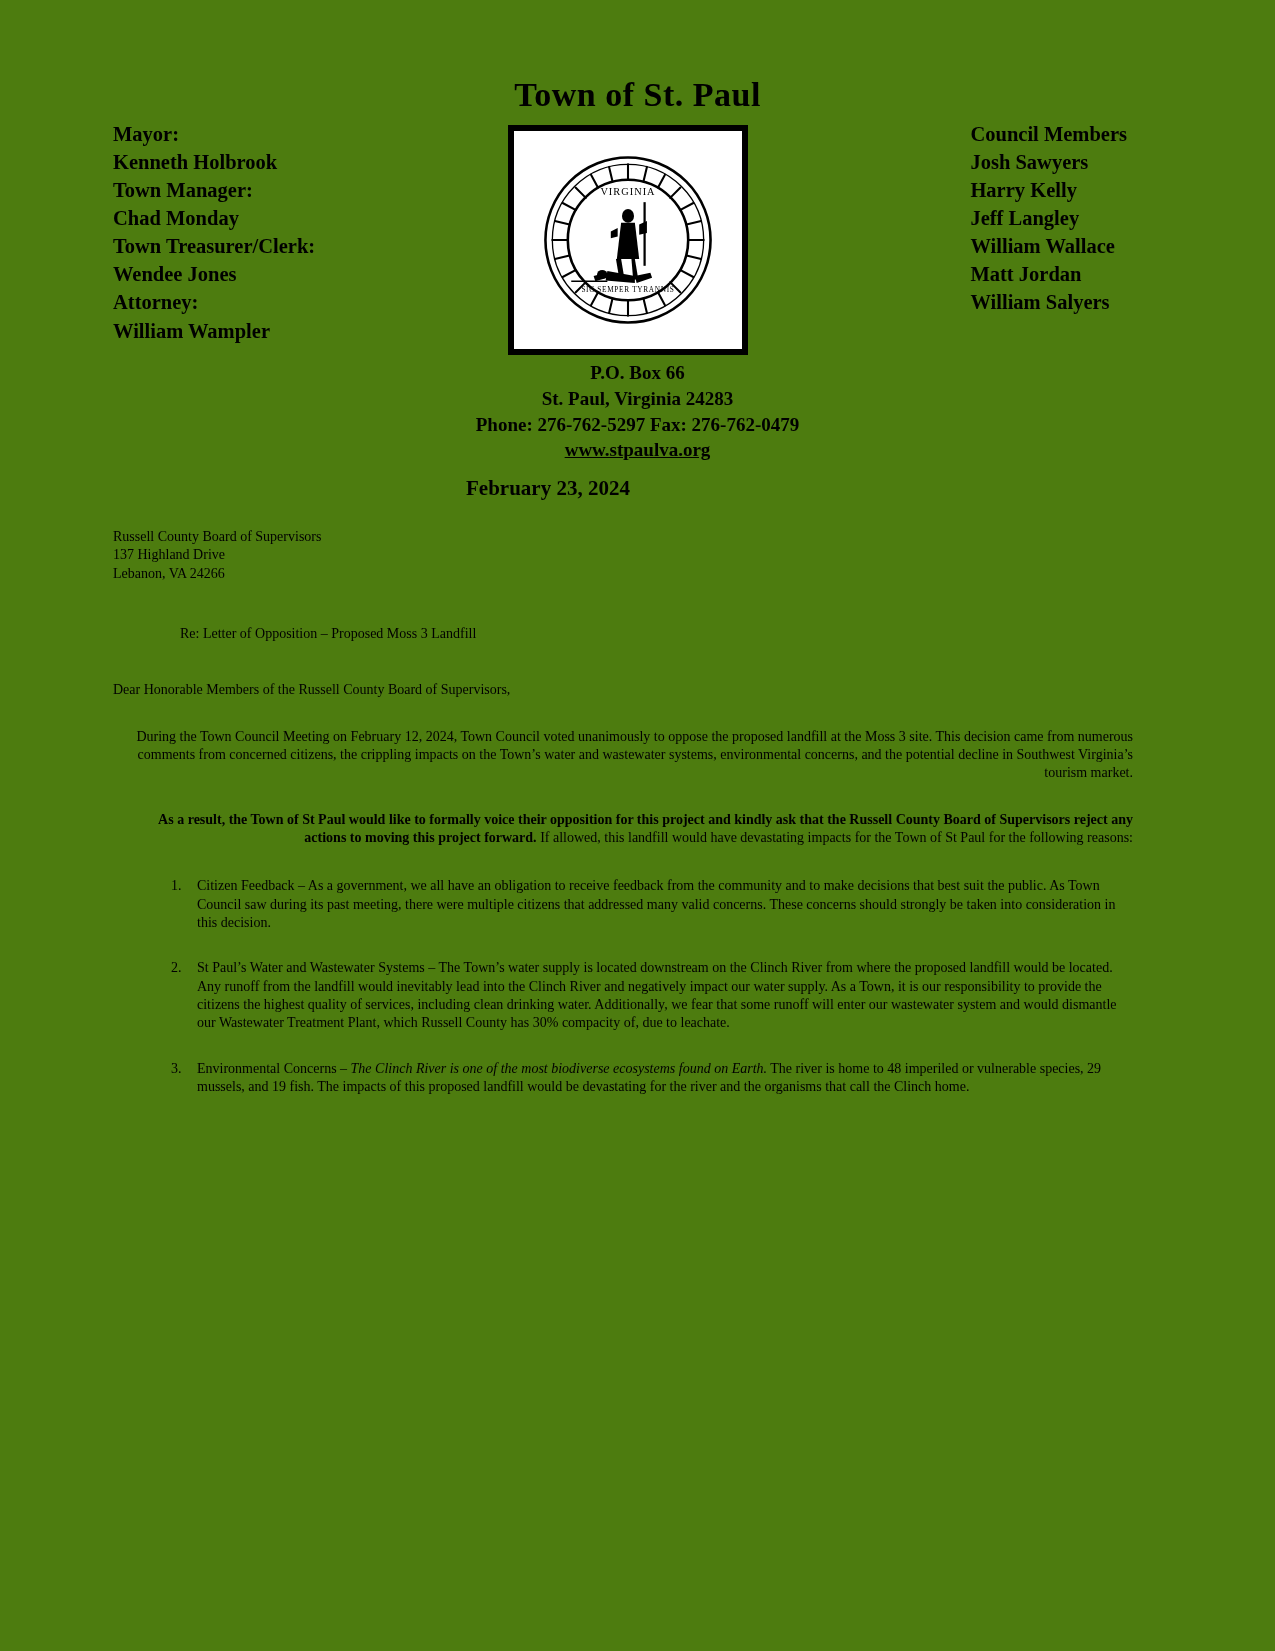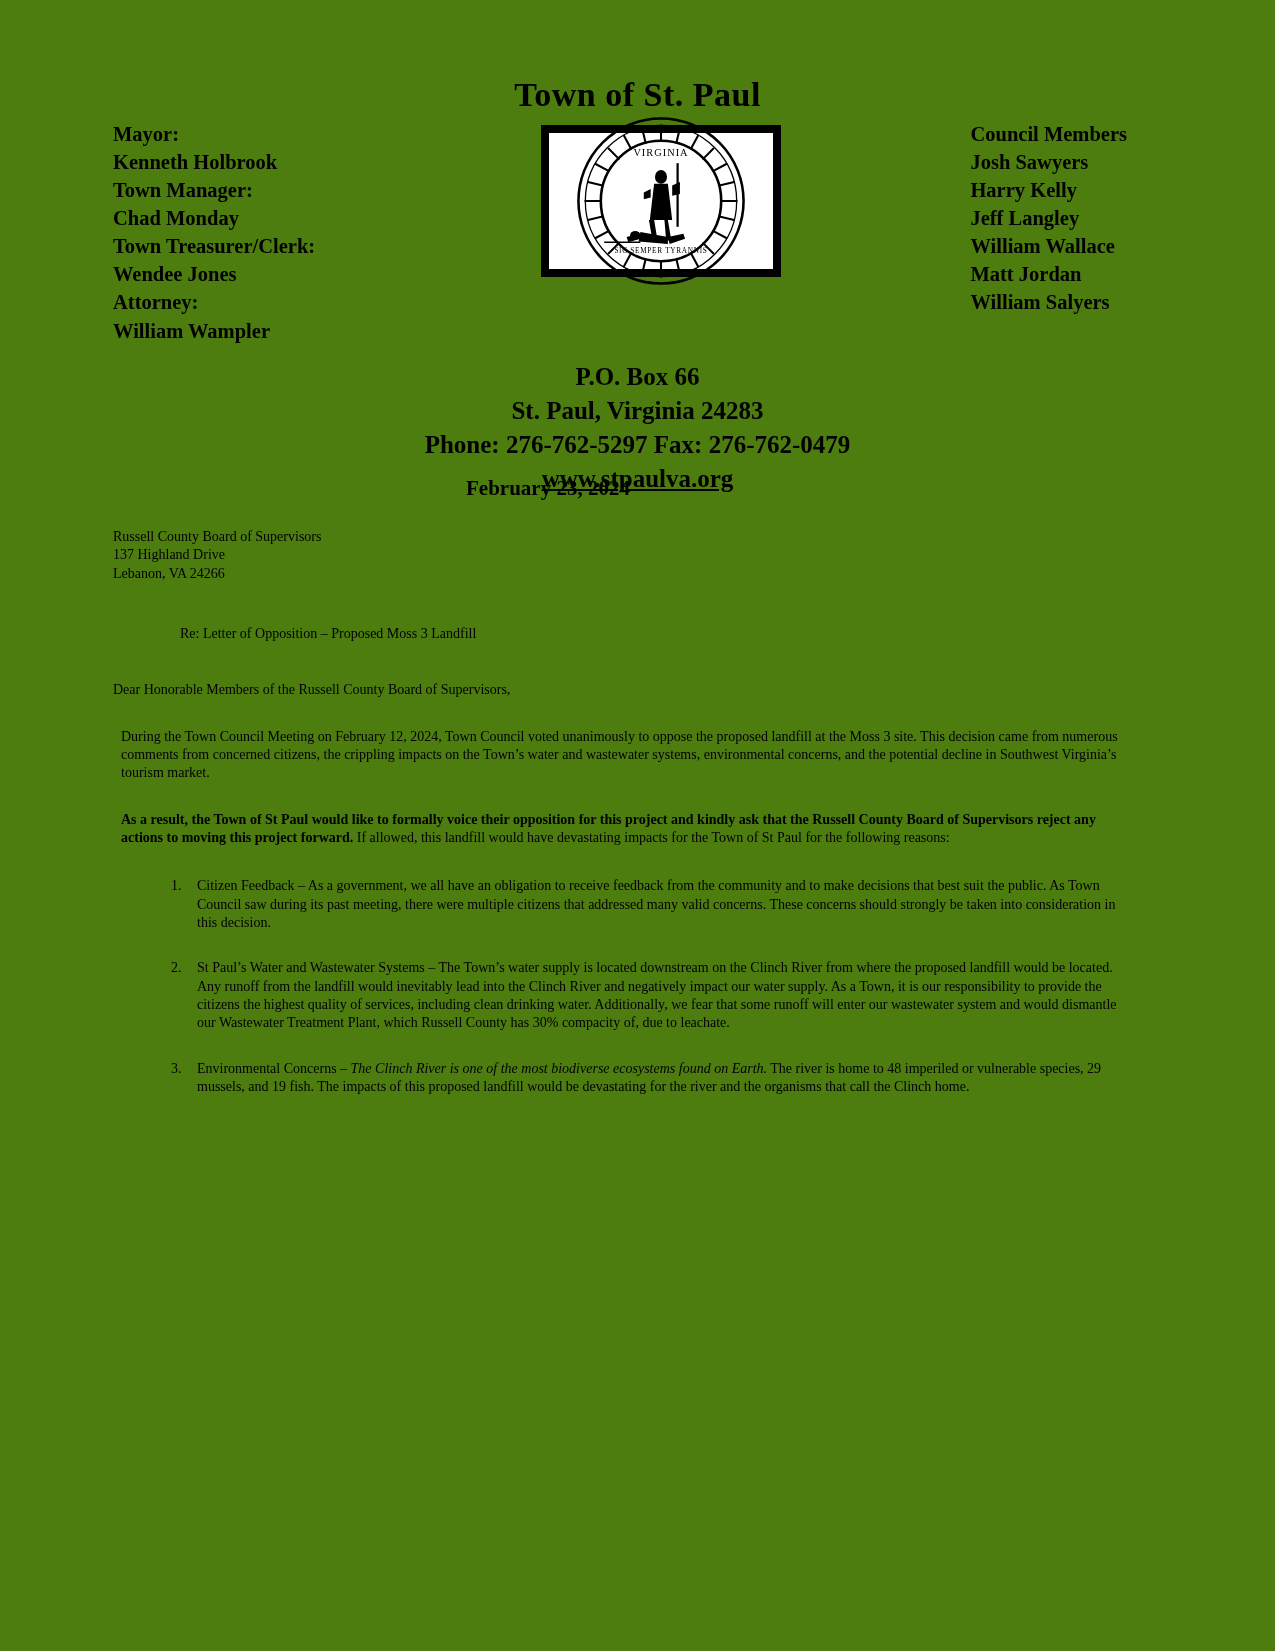--- a/index.html
+++ b/index.html
@@ -55,45 +55,45 @@
     right: 148px;
     top: 0;
     font-weight: bold;
     font-size: 20.5px;
     line-height: 1.37;
     white-space: nowrap;
     text-align: left;
   }
   .seal-box {
     position: absolute;
-    left: 541px;
+    left: 508px;
     top: 5px;
     width: 240px;
-    height: 152px;
-    border: 8px solid #000000;
+    height: 230px;
+    border: 6px solid #000000;
     box-sizing: border-box;
     background: #fff;
   }
   .seal-inner {
     position: absolute;
     left: 50%;
     top: 50%;
     transform: translate(-50%, -50%);
     width: 172px;
     height: 172px;
   }
 
   .contact {
     position: absolute;
     left: 0;
     top: 360px;
     width: 1275px;
     text-align: center;
     font-weight: bold;
-    font-size: 25px;
+    font-size: 19px;
     line-height: 1.36;
   }
   .contact .url {
     text-decoration: underline;
   }
 
   .letter-date {
     position: absolute;
     left: 0;
     top: 476px;
@@ -112,23 +112,23 @@
     font-size: 14px;
     line-height: 1.31;
   }
   .addr-line { white-space: nowrap; }
   .re-line {
     margin-top: 42px;
     margin-left: 67px;
   }
   .salutation { margin-top: 38px; }
   p.para {
-    margin: 8px;
+    margin: 0;
     margin-top: 28px;
-    text-align: left;
+    text-align: right;
   }
   p.para.bold {
     font-weight: bold;
   }
   p.para .reg {
     font-weight: normal;
   }
   ol.reasons {
     margin: 0;
     margin-top: 30px;

